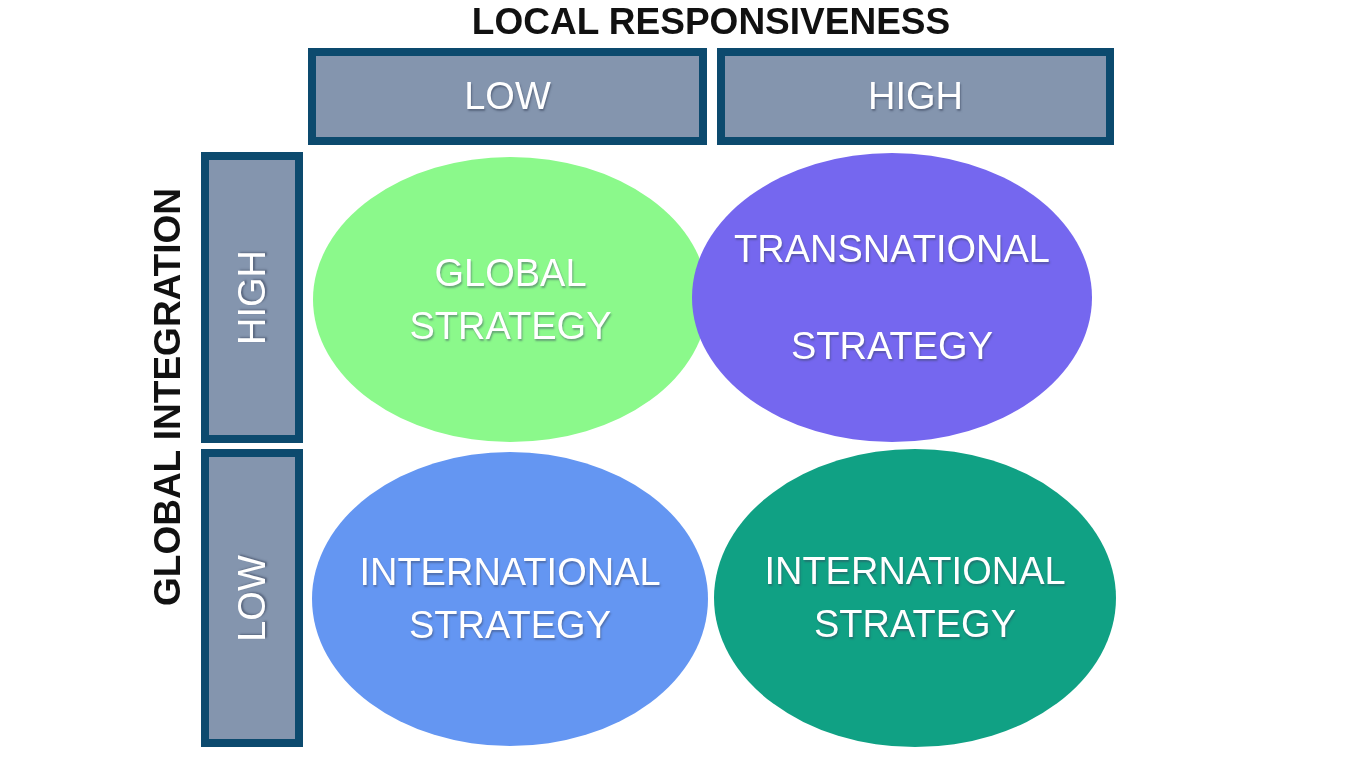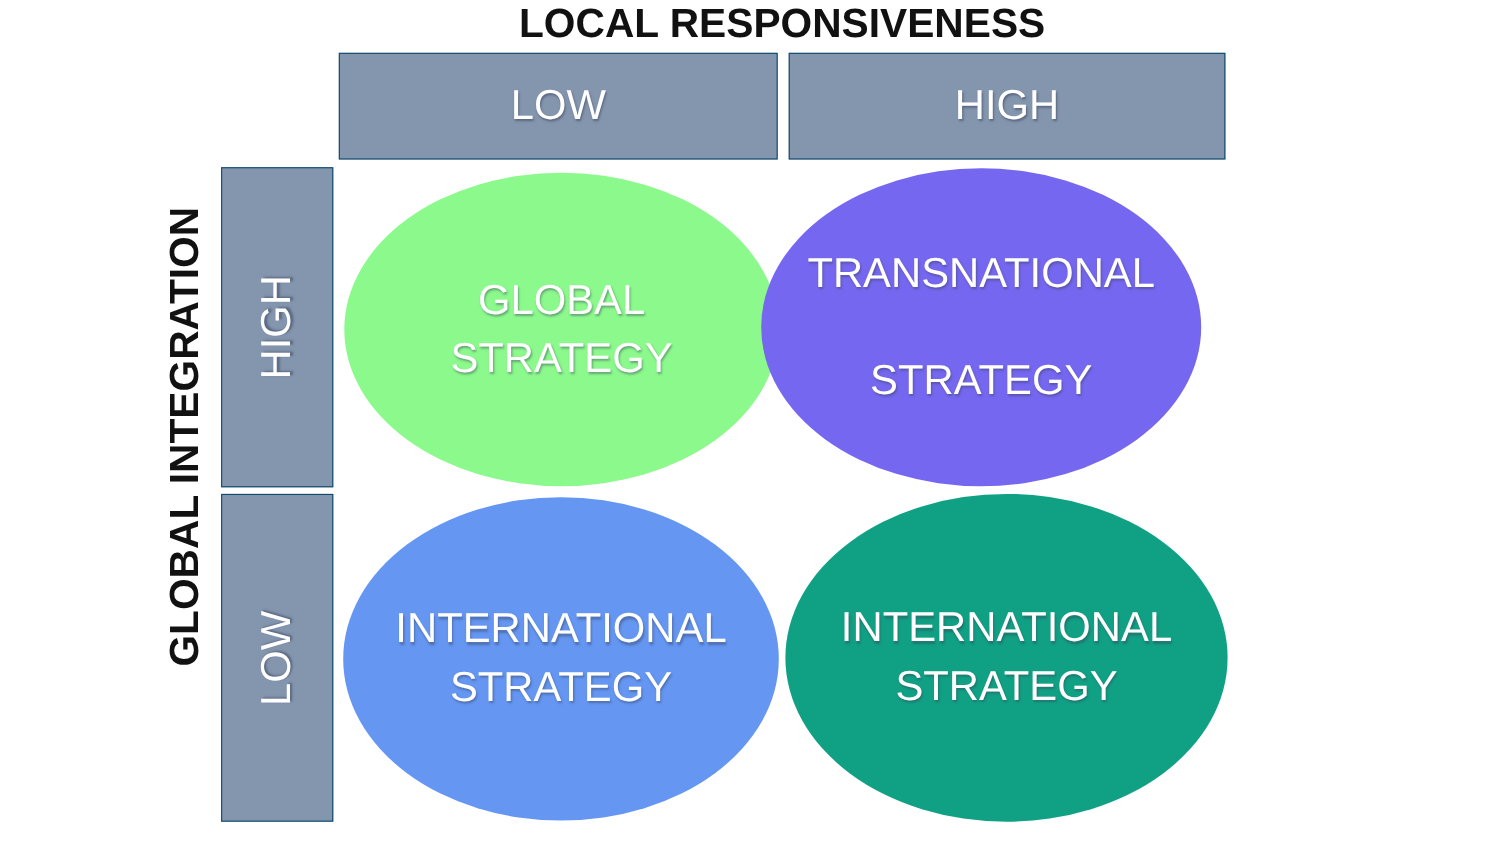--- a/index.html
+++ b/index.html
@@ -37,21 +37,21 @@
     font-size: 37px;
     font-weight: 700;
     color: #111111;
     white-space: nowrap;
   }
 
   
   .axis-box {
     position: absolute;
     background: #8495ae;
-    border: 1px solid #0c4a6e;
+    border: 8px solid #0c4a6e;
     box-sizing: border-box;
     display: flex;
     align-items: center;
     justify-content: center;
   }
   .hdr-low  { left: 308px; top: 48px; width: 399px; height: 97px; }
   .hdr-high { left: 717px; top: 48px; width: 397px; height: 97px; }
   .side-high { left: 201px; top: 152px; width: 102px; height: 291px; }
   .side-low  { left: 201px; top: 449px; width: 102px; height: 298px; }
 

